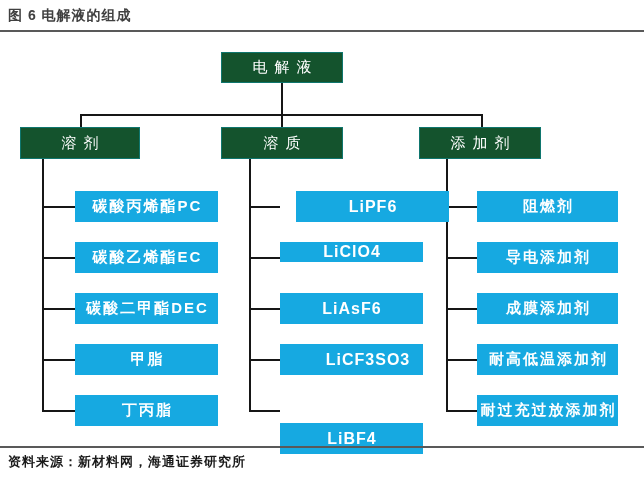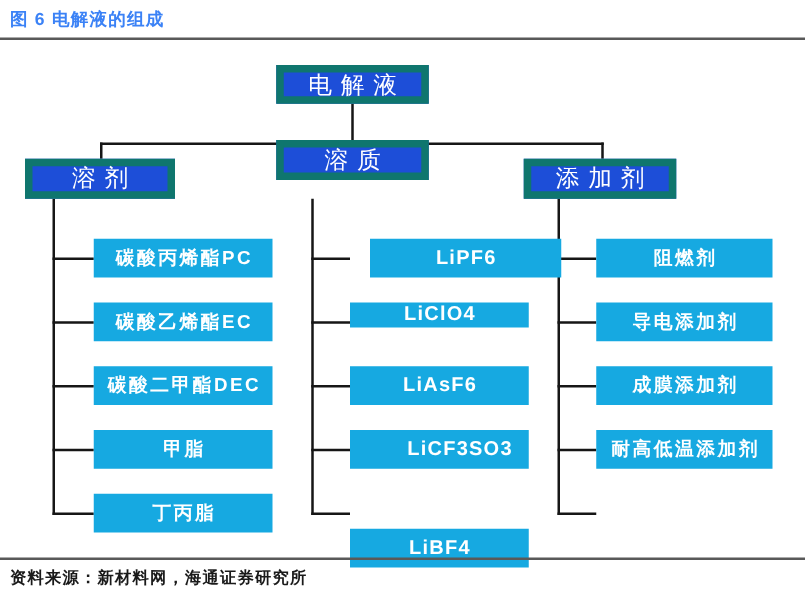--- a/index.html
+++ b/index.html
@@ -2,37 +2,37 @@
 <html><head>
 <meta charset="utf-8">
 <style>
   html, body { margin:0; padding:0; background:#ffffff; }
   .canvas {
     position:relative; width:644px; height:478px; background:#ffffff;
     font-family:"Liberation Sans", sans-serif; overflow:hidden;
   }
   .fig-title {
     position:absolute; left:8px; top:7px;
-    font-size:14px; font-weight:bold; color:#3b82f6; letter-spacing:1px;
+    font-size:14px; font-weight:bold; color:#404040; letter-spacing:1px;
   }
   .rule { position:absolute; left:0; width:644px; height:2px; background:#595959; }
   .rule-top { top:30px; }
   .rule-bottom { top:446px; }
   .source-note {
     position:absolute; left:8px; top:453px;
     font-size:13px; font-weight:bold; color:#1a1a1a; letter-spacing:1px;
   }
   .line { position:absolute; background:#161616; }
   .node {
     position:absolute; display:flex; align-items:center; justify-content:center;
     color:#ffffff; text-align:center; box-sizing:border-box;
   }
   .navy {
-    background:#1d4ed8; border:6px solid #0f766e;
-    font-size:19px; letter-spacing:7px; text-indent:7px;
+    background:#14532d; border:1px solid #0f766e;
+    font-size:15px; letter-spacing:7px; text-indent:7px;
   }
   .cyan {
     background:#16a9e1;
     font-size:15px; font-weight:600; letter-spacing:2px; text-indent:2px;
   }
   .latin { font-size:16px; font-weight:bold; letter-spacing:1px; text-indent:1px; }
 </style>
 </head>
 <body>
 
@@ -65,36 +65,37 @@
 
   <div class="line" style="left:446px; top:206px; width:31px; height:2px;"></div>
   <div class="line" style="left:446px; top:257px; width:31px; height:2px;"></div>
   <div class="line" style="left:446px; top:308px; width:31px; height:2px;"></div>
   <div class="line" style="left:446px; top:359px; width:31px; height:2px;"></div>
   <div class="line" style="left:446px; top:410px; width:31px; height:2px;"></div>
 
   <div class="node navy" style="left:221px; top:52px; width:122px; height:31px;">电解液</div>
 
   <div class="node navy" style="left:20px; top:127px; width:120px; height:32px;">溶剂</div>
-  <div class="node navy" style="left:221px; top:112px; width:122px; height:32px;font-family:Liberation Mono, monospace;">溶质</div>
+  <div class="node navy" style="left:221px; top:127px; width:122px; height:32px;font-family:Liberation Mono, monospace;">溶质</div>
   <div class="node navy" style="left:419px; top:127px; width:122px; height:32px;">添加剂</div>
 
   <div class="node cyan" style="left:75px; top:191px; width:143px; height:31px;">碳酸丙烯酯PC</div>
   <div class="node cyan" style="left:75px; top:242px; width:143px; height:31px;">碳酸乙烯酯EC</div>
   <div class="node cyan" style="left:75px; top:293px; width:143px; height:31px;">碳酸二甲酯DEC</div>
   <div class="node cyan" style="left:75px; top:344px; width:143px; height:31px;">甲脂</div>
   <div class="node cyan" style="left:75px; top:395px; width:143px; height:31px;">丁丙脂</div>
 
   <div class="node cyan latin" style="left:296px; top:191px; width:153px; height:31px;">LiPF6</div>
   <div class="node cyan latin" style="left:280px; top:242px; width:143px; height:20px;">LiClO4</div>
   <div class="node cyan latin" style="left:280px; top:293px; width:143px; height:31px;">LiAsF6</div>
   <div class="node cyan latin" style="left:280px; top:344px; width:143px; height:31px;padding-left:32px;">LiCF3SO3</div>
   <div class="node cyan latin" style="left:280px; top:395px; width:143px; height:31px;margin-top:28px;">LiBF4</div>
 
   <div class="node cyan" style="left:477px; top:191px; width:141px; height:31px;">阻燃剂</div>
   <div class="node cyan" style="left:477px; top:242px; width:141px; height:31px;">导电添加剂</div>
   <div class="node cyan" style="left:477px; top:293px; width:141px; height:31px;">成膜添加剂</div>
   <div class="node cyan" style="left:477px; top:344px; width:141px; height:31px;">耐高低温添加剂</div>
+  <div class="node cyan" style="left:477px; top:395px; width:141px; height:31px;">耐过充过放添加剂</div>
 
   <div class="rule rule-bottom"></div>
   <div class="source-note">资料来源：新材料网，海通证券研究所</div>
 
 </div>
 
 </body></html>

